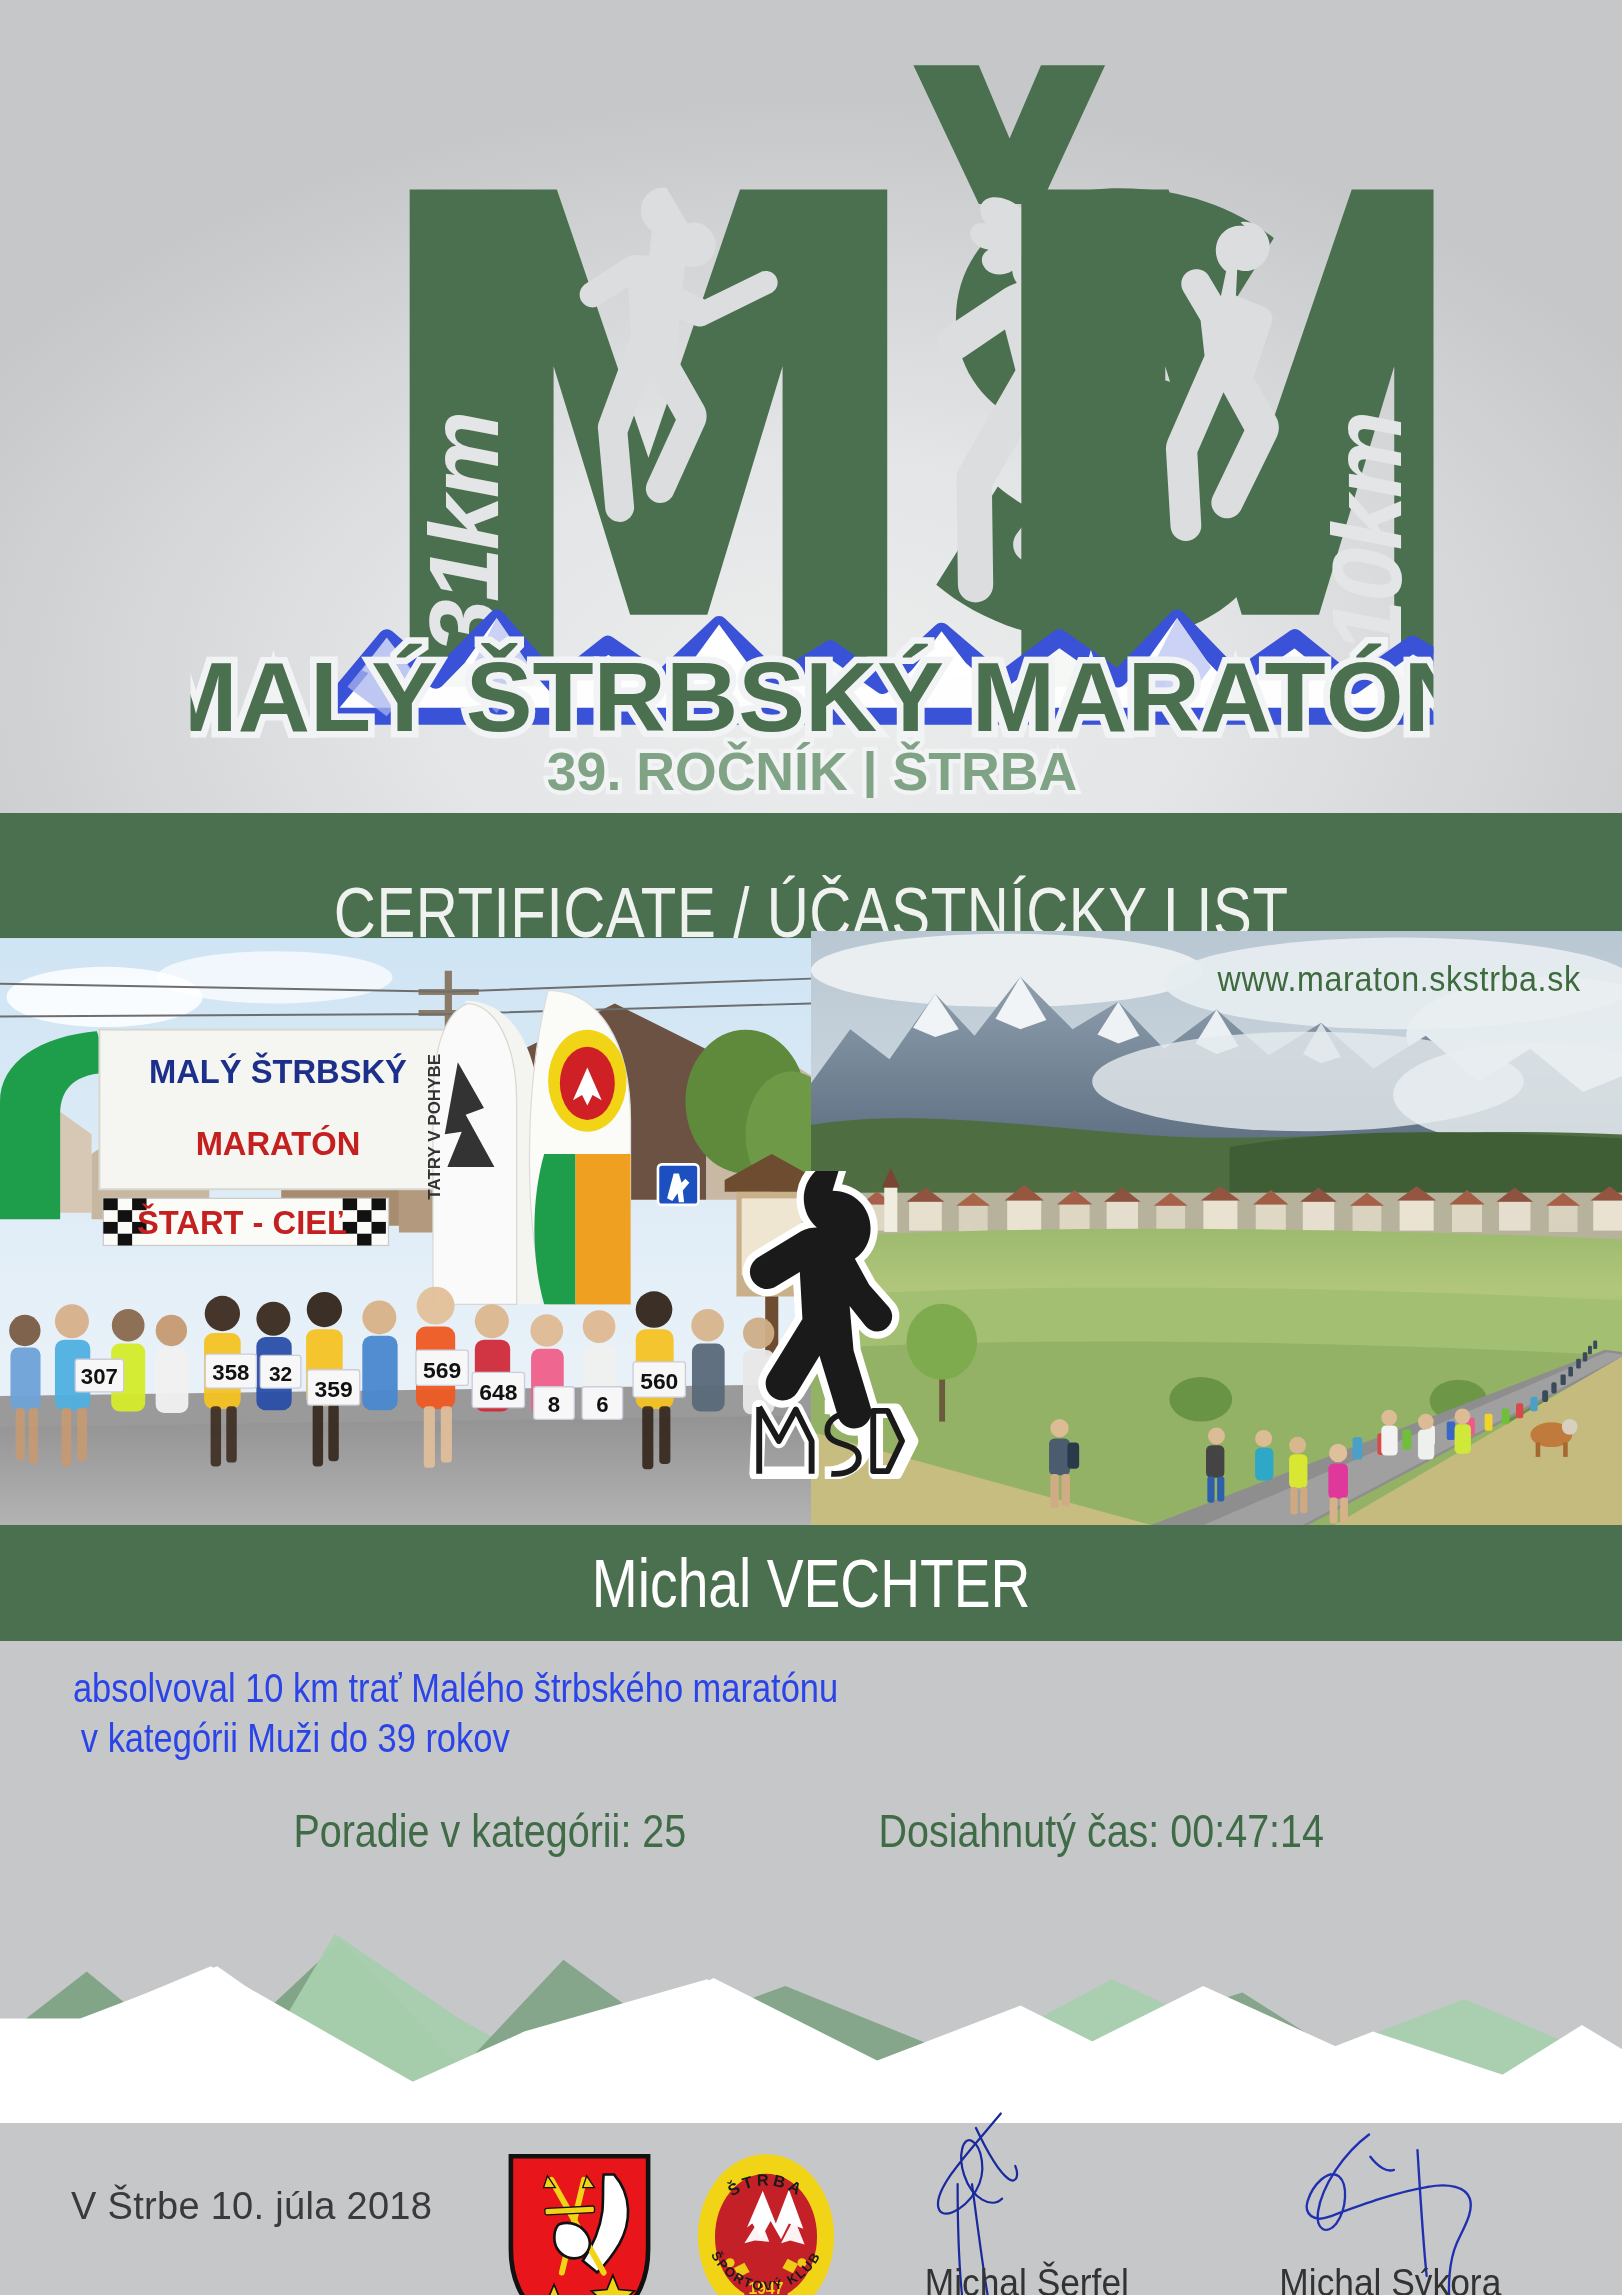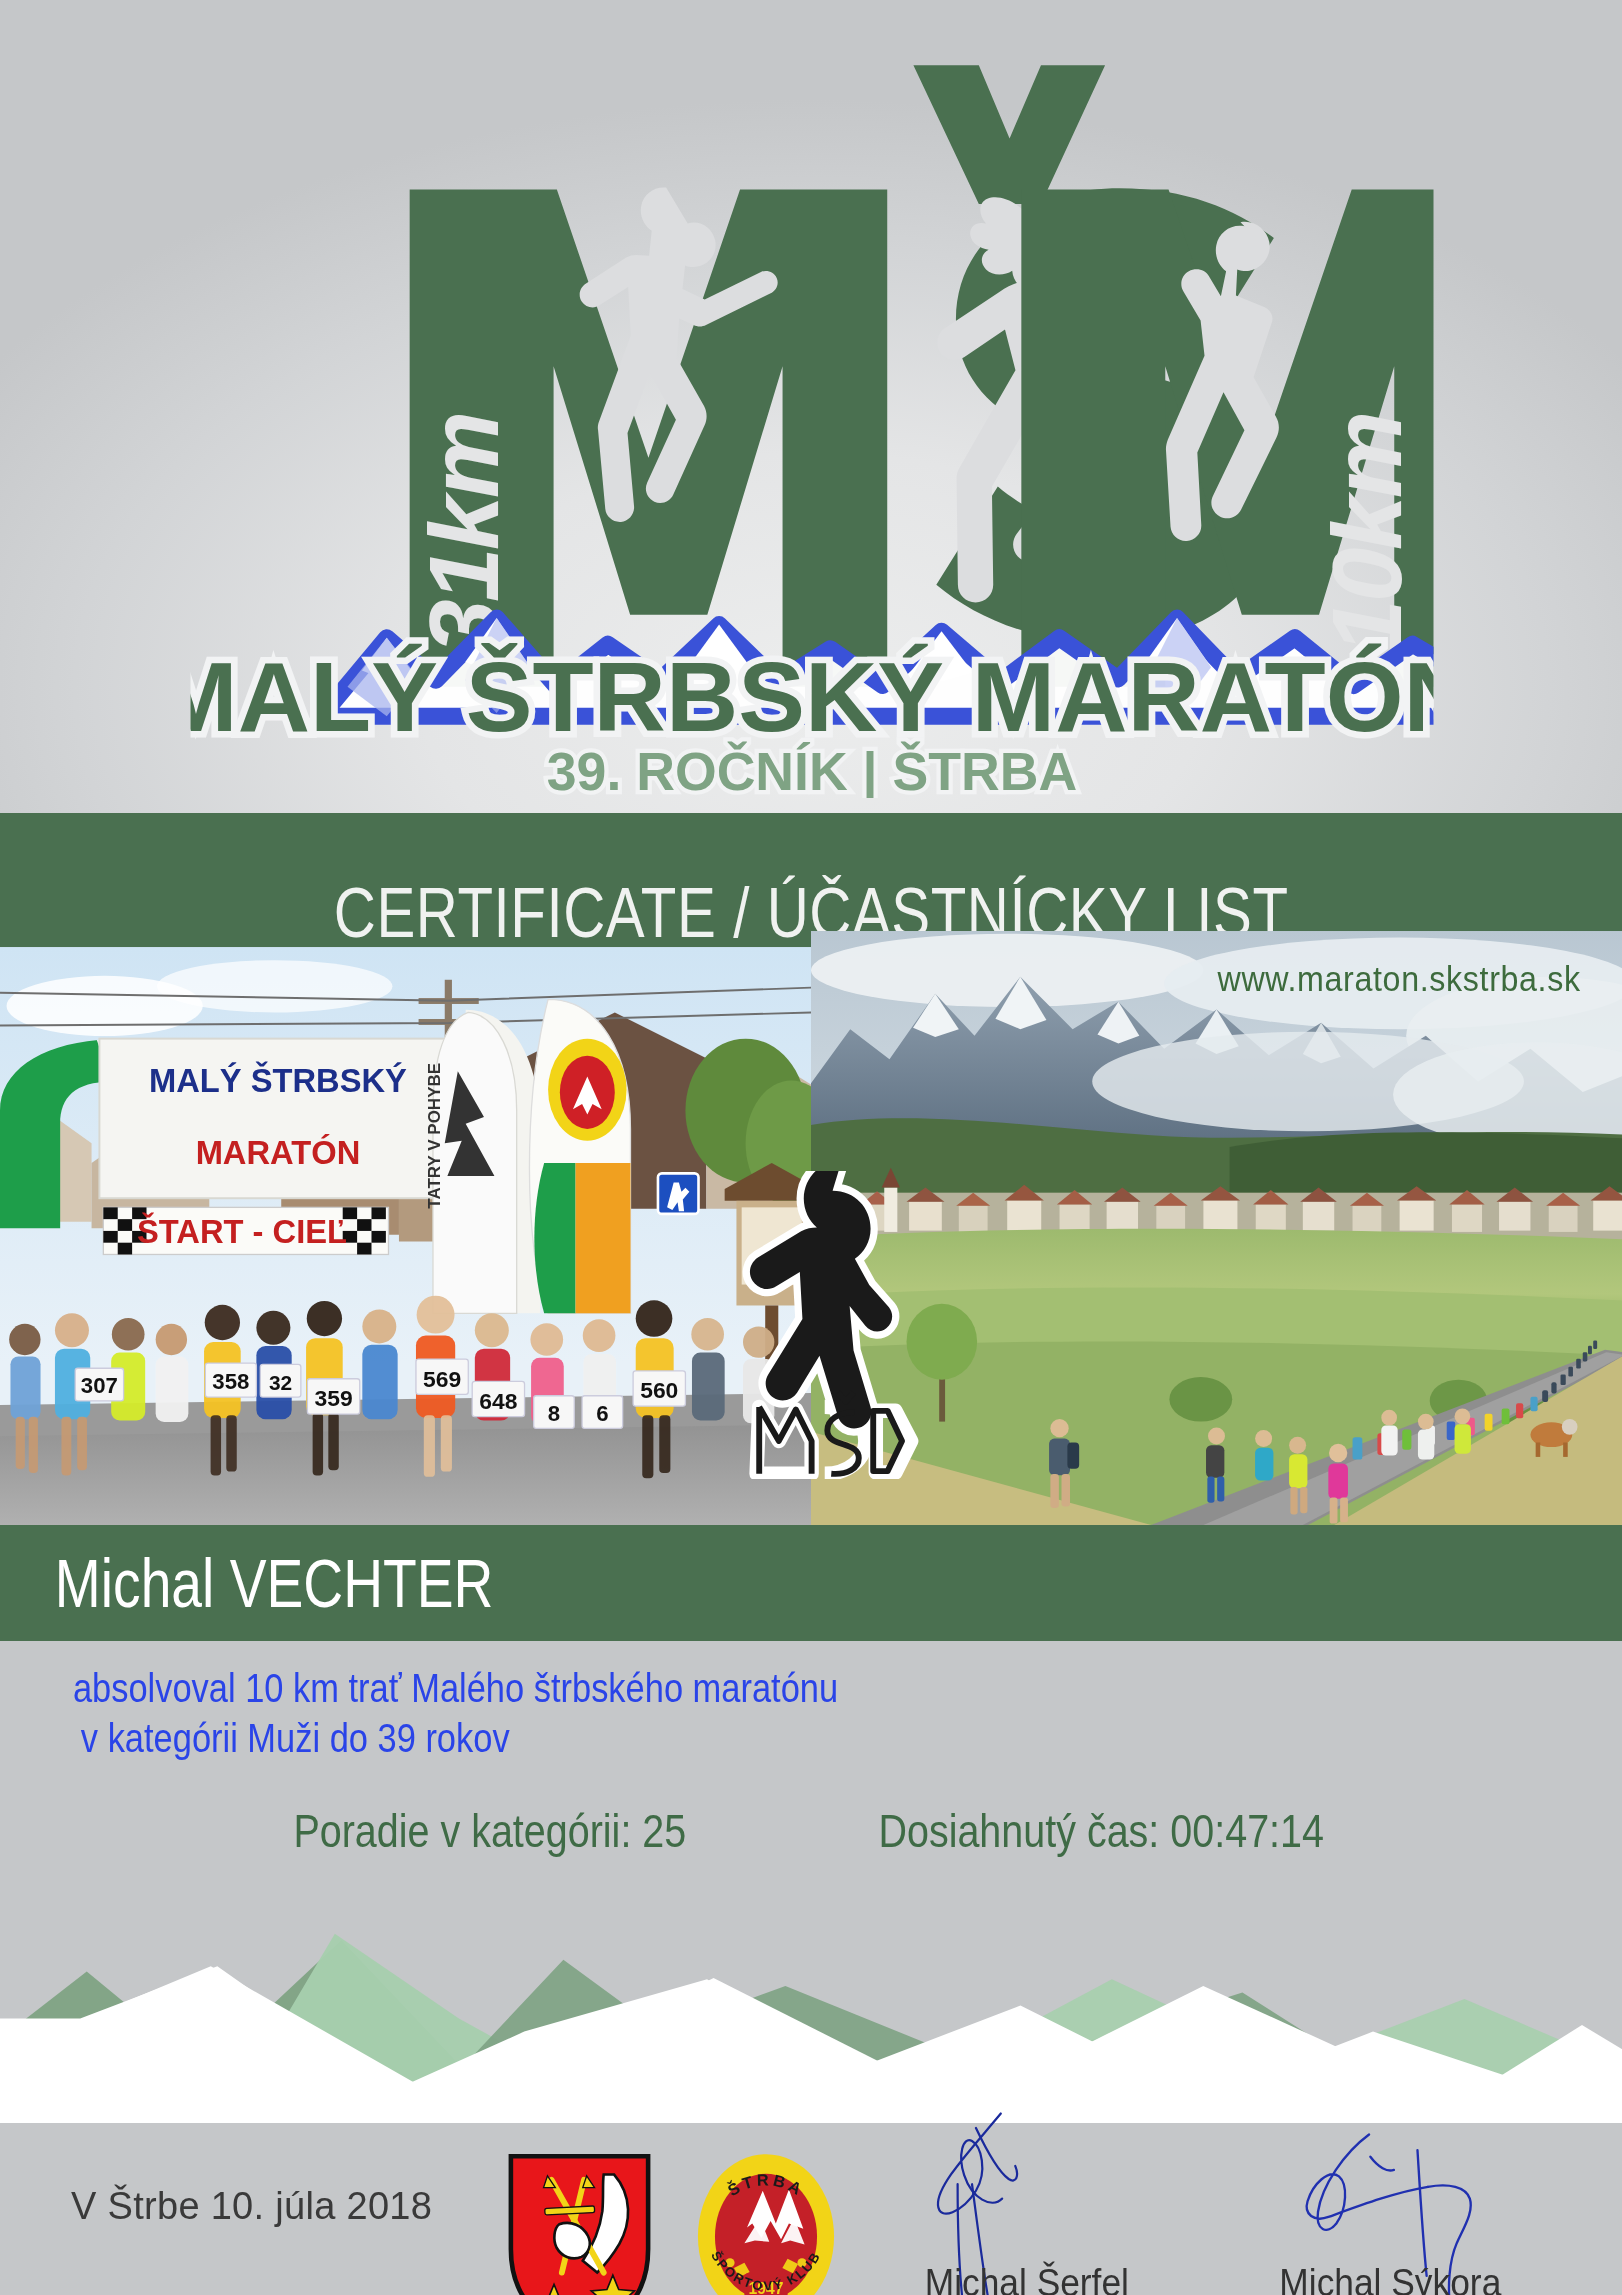--- a/index.html
+++ b/index.html
@@ -25,33 +25,33 @@
     display:flex;align-items:flex-end;justify-content:center;
   }
   .cert-band-title{
     color:#f0f2f0;font-size:71px;font-weight:400;letter-spacing:0.7px;
     font-family:"Liberation Sans", sans-serif;
     transform:scaleX(0.82);transform-origin:center;white-space:nowrap;
   }
 
   
   .photo-strip{position:absolute;left:0;top:931px;width:1623px;height:594px;overflow:hidden;}
-  .photo-left{position:absolute;left:0;top:16px;width:811px;height:594px;overflow:hidden;background:#8d9aa4;}
+  .photo-left{position:absolute;left:0;top:7px;width:811px;height:594px;overflow:hidden;background:#8d9aa4;}
   .photo-right{position:absolute;left:811px;top:0;width:811px;height:594px;overflow:hidden;background:#9fb0b8;}
   .url-text{
     position:absolute;right:41px;top:27.5px;font-size:35px;color:#3d6b3d;
     font-family:"Liberation Sans", sans-serif;letter-spacing:0.7px;
     transform:scaleX(0.92);transform-origin:right center;
   }
   .msm-sticker{position:absolute;left:733px;top:1171px;width:190px;height:308px;}
 
   
   .name-band{
     position:absolute;left:0;top:1525px;width:1623px;height:116px;
-    background:#4a7050;display:flex;align-items:center;justify-content:flex-start;
+    background:#4a7050;display:flex;align-items:center;justify-content:center;
   }
   .name-band-text{
     color:#ffffff;font-size:69px;font-weight:400;
     transform:scaleX(0.80);transform-origin:center;white-space:nowrap;
   }
 
   
   .details{position:absolute;left:0;top:1641px;width:1623px;height:262px;}
   .desc{
     position:absolute;left:0;width:1623px;text-align:left;

